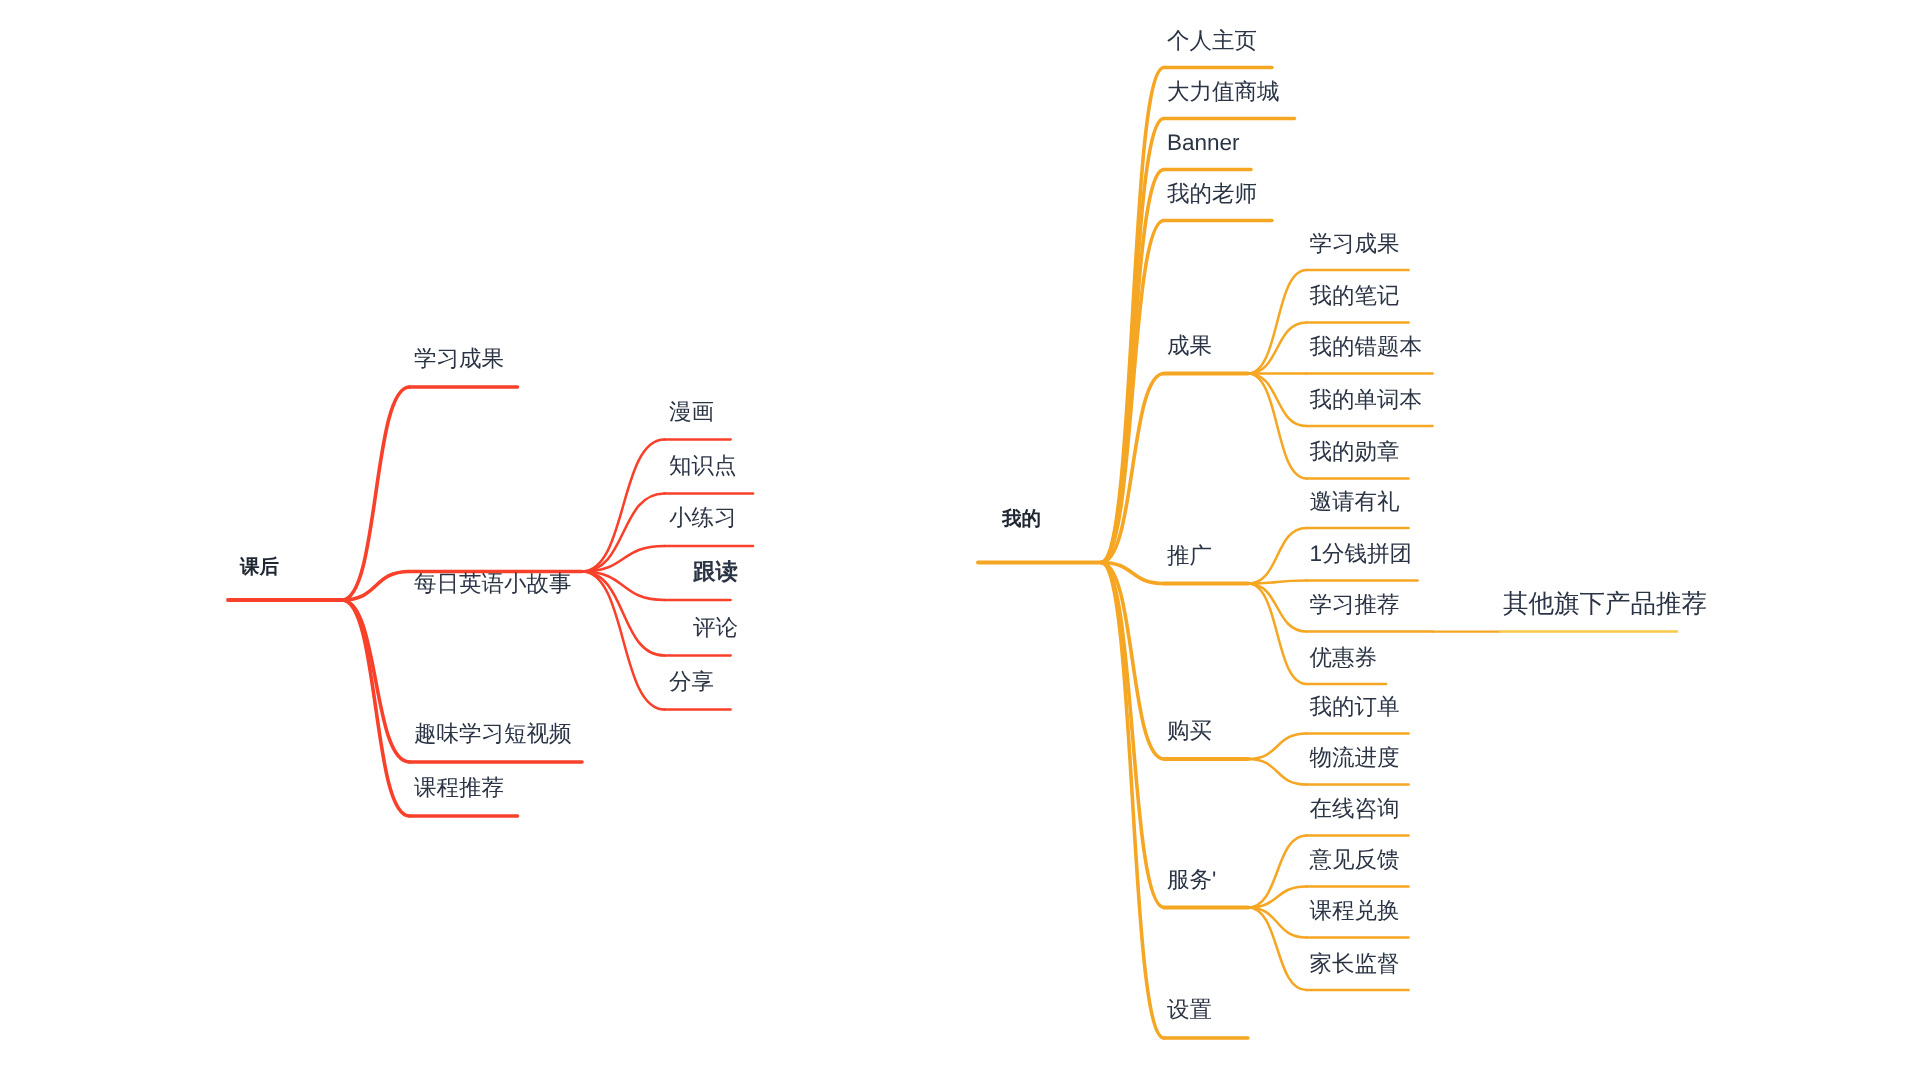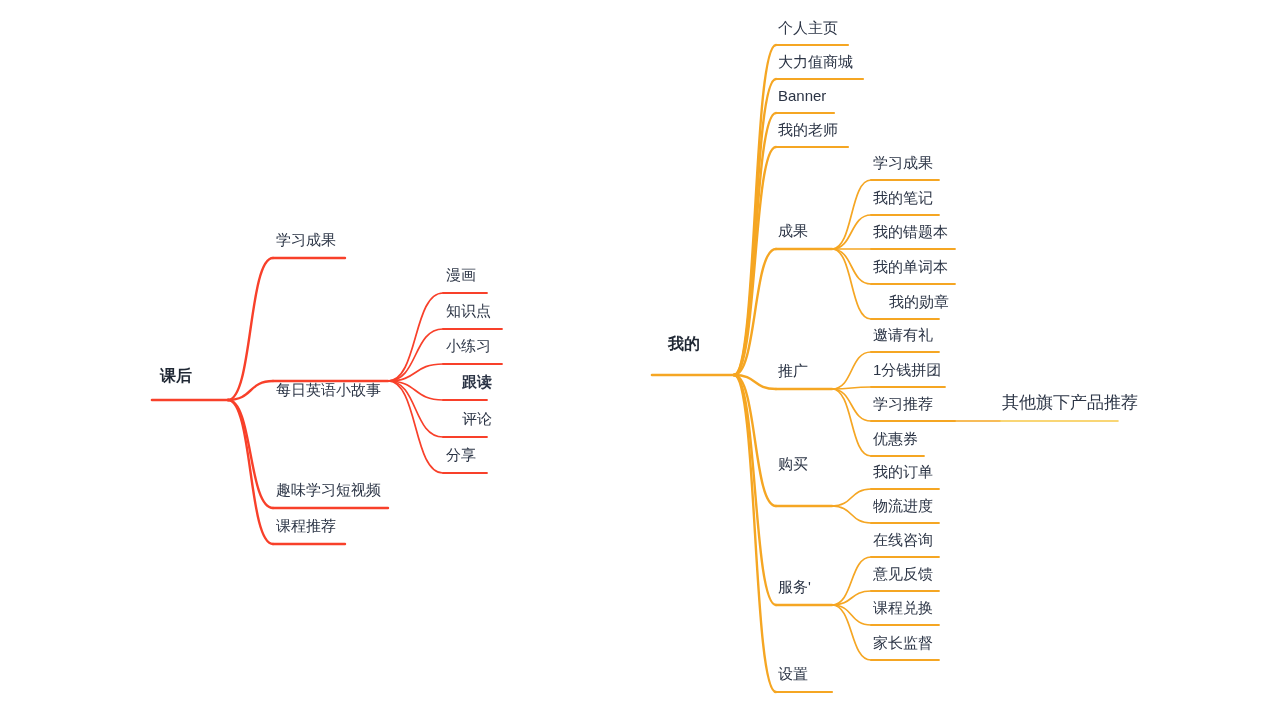--- a/index.html
+++ b/index.html
@@ -27,21 +27,21 @@
     position: absolute;
     white-space: nowrap;
     color: #2b3445;
     font-size: 15px;
     line-height: 1;
     transform: translateY(-100%);
     padding-bottom: 5px;
   }
   .node.root {
     font-weight: bold;
-    font-size: 16px;
+    font-size: 13px;
     color: #1f2733;
   }
   .node.level1 { font-size: 15px; }
   .node.level2 { font-size: 15px; }
   .node.level3 { font-size: 17px; }
 </style>
 </head>
 <body>
 
 <div id="canvas">
@@ -131,28 +131,28 @@
       <div class="node level2" style="left: 462px; top: 394px; font-weight: bold;">跟读</div>
       <div class="node level2" style="left: 446px; top: 431px; margin-left: 16px;">评论</div>
       <div class="node level2" style="left: 446px; top: 467px;">分享</div>
       <div class="node root" style="left: 668px; top: 357px;">我的</div>
       <div class="node level1" style="left: 778px; top: 40px;">个人主页</div>
       <div class="node level1" style="left: 778px; top: 74px;">大力值商城</div>
       <div class="node level1" style="left: 778px; top: 108px;">Banner</div>
       <div class="node level1" style="left: 778px; top: 142px;">我的老师</div>
       <div class="node level1" style="left: 778px; top: 243px;">成果</div>
       <div class="node level1" style="left: 778px; top: 383px;">推广</div>
-      <div class="node level1" style="left: 778px; top: 476px;">购买</div>
+      <div class="node level1" style="left: 778px; top: 500px;">购买</div>
       <div class="node level1" style="left: 778px; top: 599px;">服务'</div>
       <div class="node level1" style="left: 778px; top: 686px;">设置</div>
       <div class="node level2" style="left: 873px; top: 175px;">学习成果</div>
       <div class="node level2" style="left: 873px; top: 210px;">我的笔记</div>
       <div class="node level2" style="left: 873px; top: 244px;">我的错题本</div>
       <div class="node level2" style="left: 873px; top: 279px;">我的单词本</div>
-      <div class="node level2" style="left: 873px; top: 314px; margin-left: 16px;">我的勋章</div>
+      <div class="node level2" style="left: 873px; top: 314px;">我的勋章</div>
       <div class="node level2" style="left: 873px; top: 347px;">邀请有礼</div>
       <div class="node level2" style="left: 873px; top: 382px;">1分钱拼团</div>
       <div class="node level2" style="left: 873px; top: 416px;">学习推荐</div>
       <div class="node level2" style="left: 873px; top: 451px;">优惠券</div>
       <div class="node level2" style="left: 873px; top: 484px;">我的订单</div>
       <div class="node level2" style="left: 873px; top: 518px;">物流进度</div>
       <div class="node level2" style="left: 873px; top: 552px;">在线咨询</div>
       <div class="node level2" style="left: 873px; top: 586px;">意见反馈</div>
       <div class="node level2" style="left: 873px; top: 620px;">课程兑换</div>
       <div class="node level2" style="left: 873px; top: 655px;">家长监督</div>

